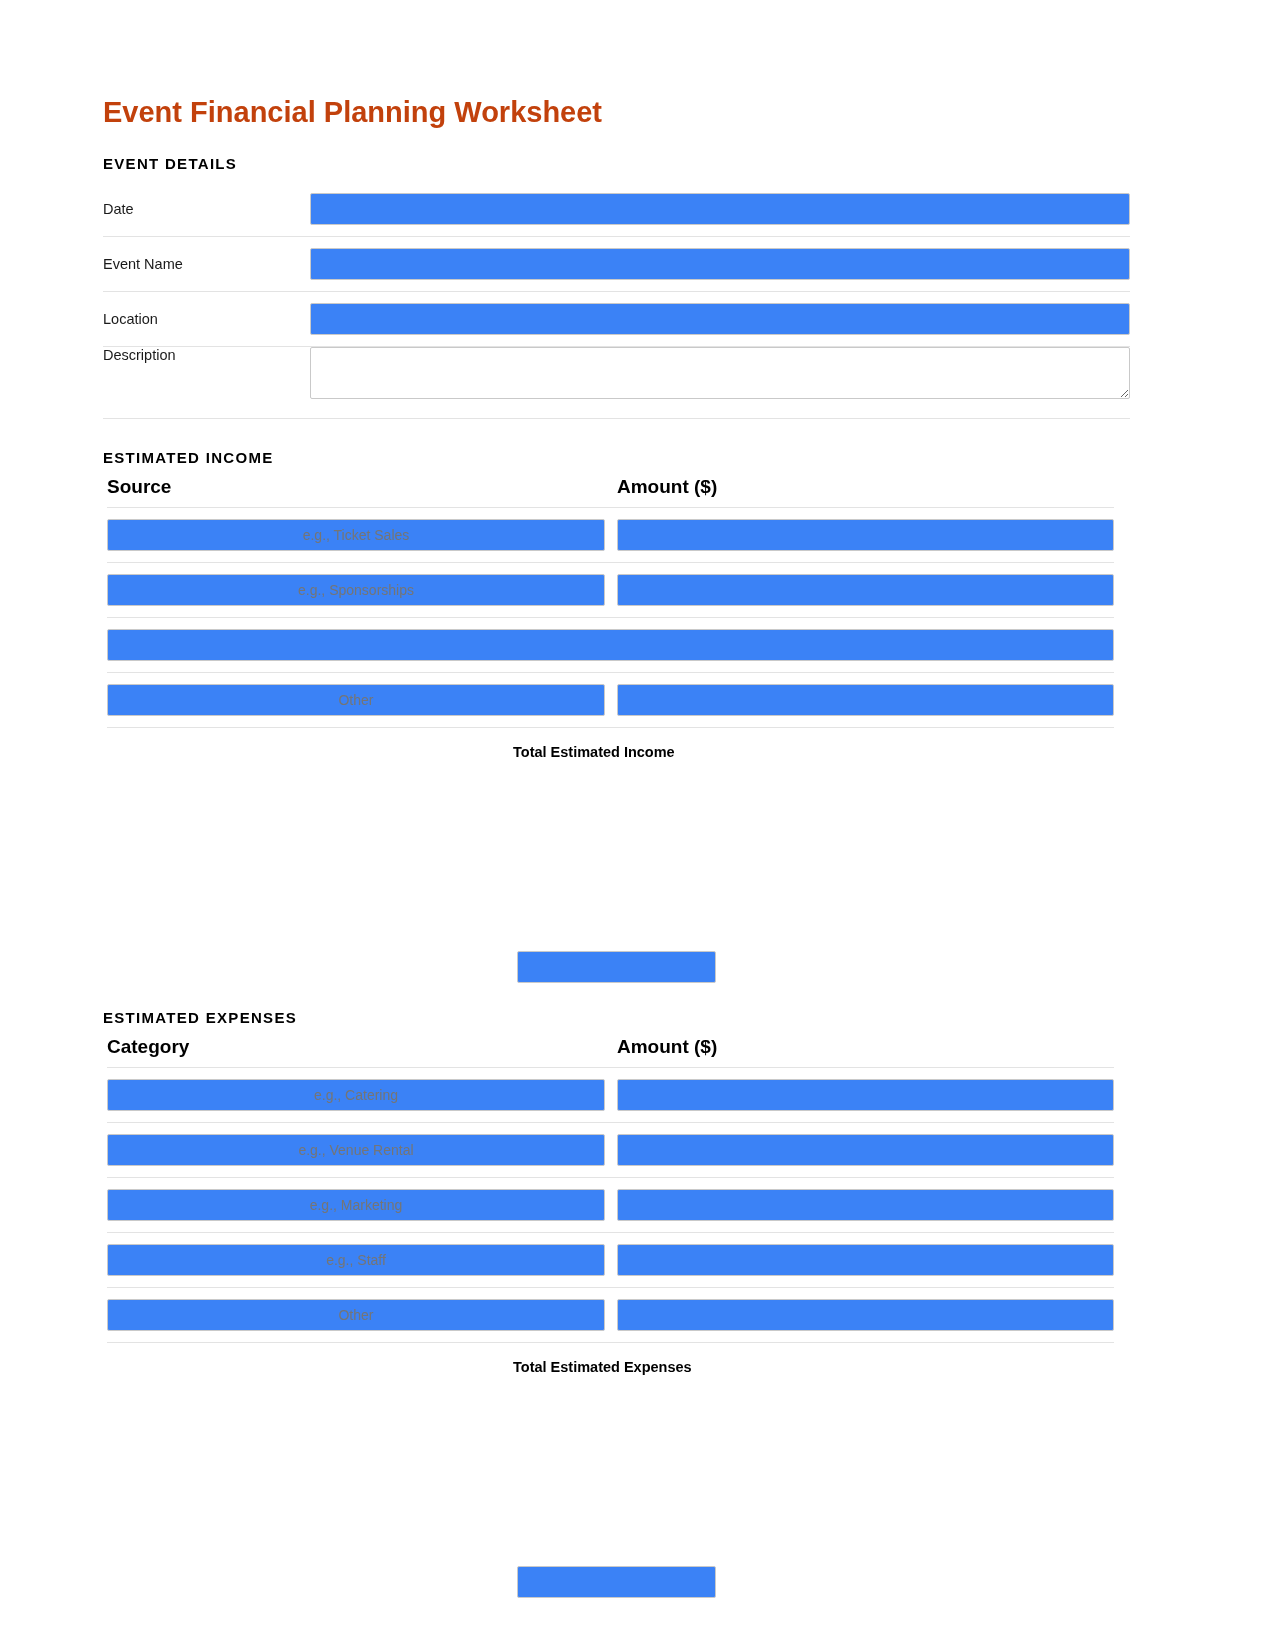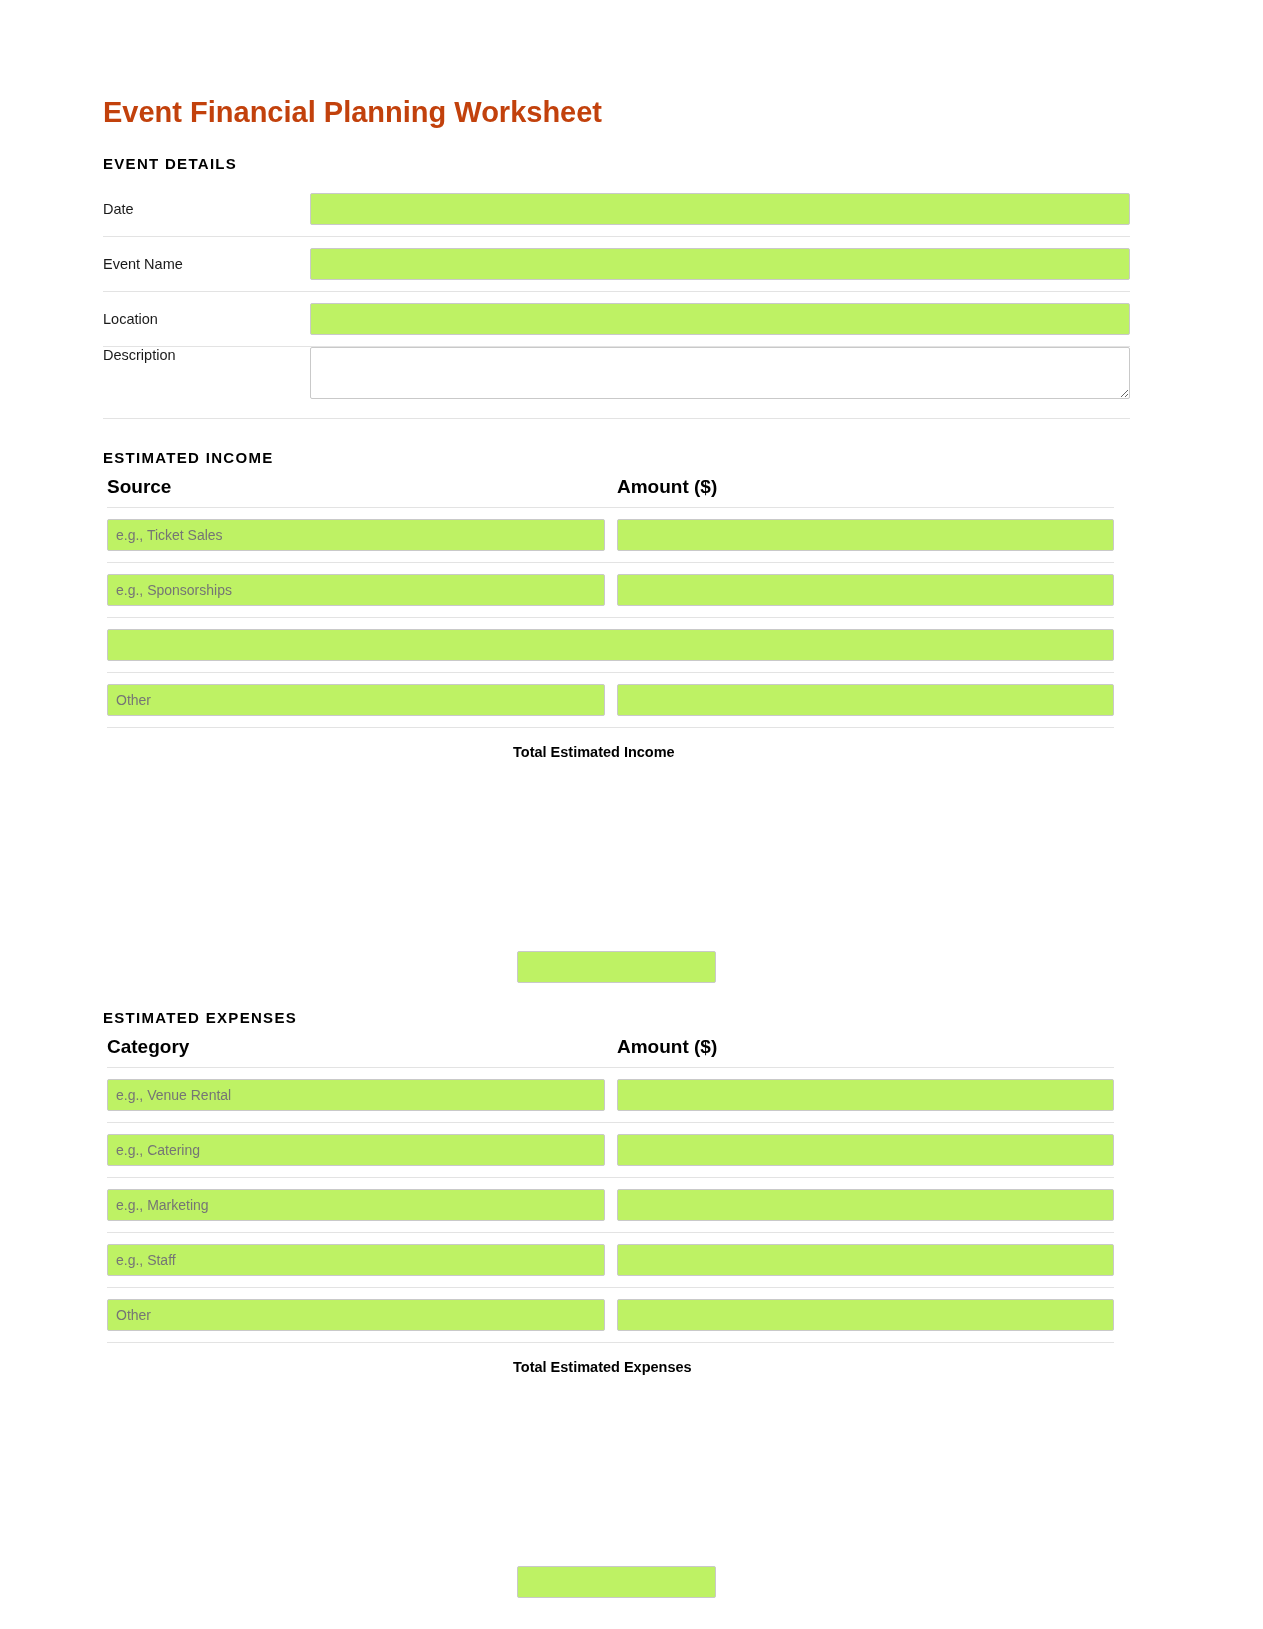--- a/index.html
+++ b/index.html
@@ -72,23 +72,24 @@
   }
   .txt-input {
     font-family: "Liberation Sans", sans-serif;
     font-size: 14px;
     color: #111;
     width: 100%;
     height: 32px;
     box-sizing: border-box;
     border: 1px solid #c9c9c9;
     border-radius: 2px;
-    background: #bef264;
+    background: #3b82f6;
     padding: 4px 8px;
     outline: none;
+    text-align: center;
   }
   .txt-area {
     font-family: "Liberation Sans", sans-serif;
     font-size: 14px;
     color: #111;
     width: 100%;
     height: 52px;
     box-sizing: border-box;
     border: 1px solid #c9c9c9;
     border-radius: 2px;
@@ -269,30 +270,30 @@
         <div class="col-name">
           <span class="col-head-text">Category</span>
         </div>
         <div class="col-amount">
           <span class="col-head-text">Amount ($)</span>
         </div>
       </div>
 
       <div class="money-row">
         <div class="col-name">
+          <input class="txt-input" type="text" placeholder="e.g., Catering" style="">
+        </div>
+        <div class="col-amount">
+          <input class="txt-input" type="text" placeholder="" style="">
+        </div>
+      </div>
+
+      <div class="money-row">
+        <div class="col-name">
           <input class="txt-input" type="text" placeholder="e.g., Venue Rental" style="">
-        </div>
-        <div class="col-amount">
-          <input class="txt-input" type="text" placeholder="" style="">
-        </div>
-      </div>
-
-      <div class="money-row">
-        <div class="col-name">
-          <input class="txt-input" type="text" placeholder="e.g., Catering" style="">
         </div>
         <div class="col-amount">
           <input class="txt-input" type="text" placeholder="" style="">
         </div>
       </div>
 
       <div class="money-row">
         <div class="col-name">
           <input class="txt-input" type="text" placeholder="e.g., Marketing" style="">
         </div>

